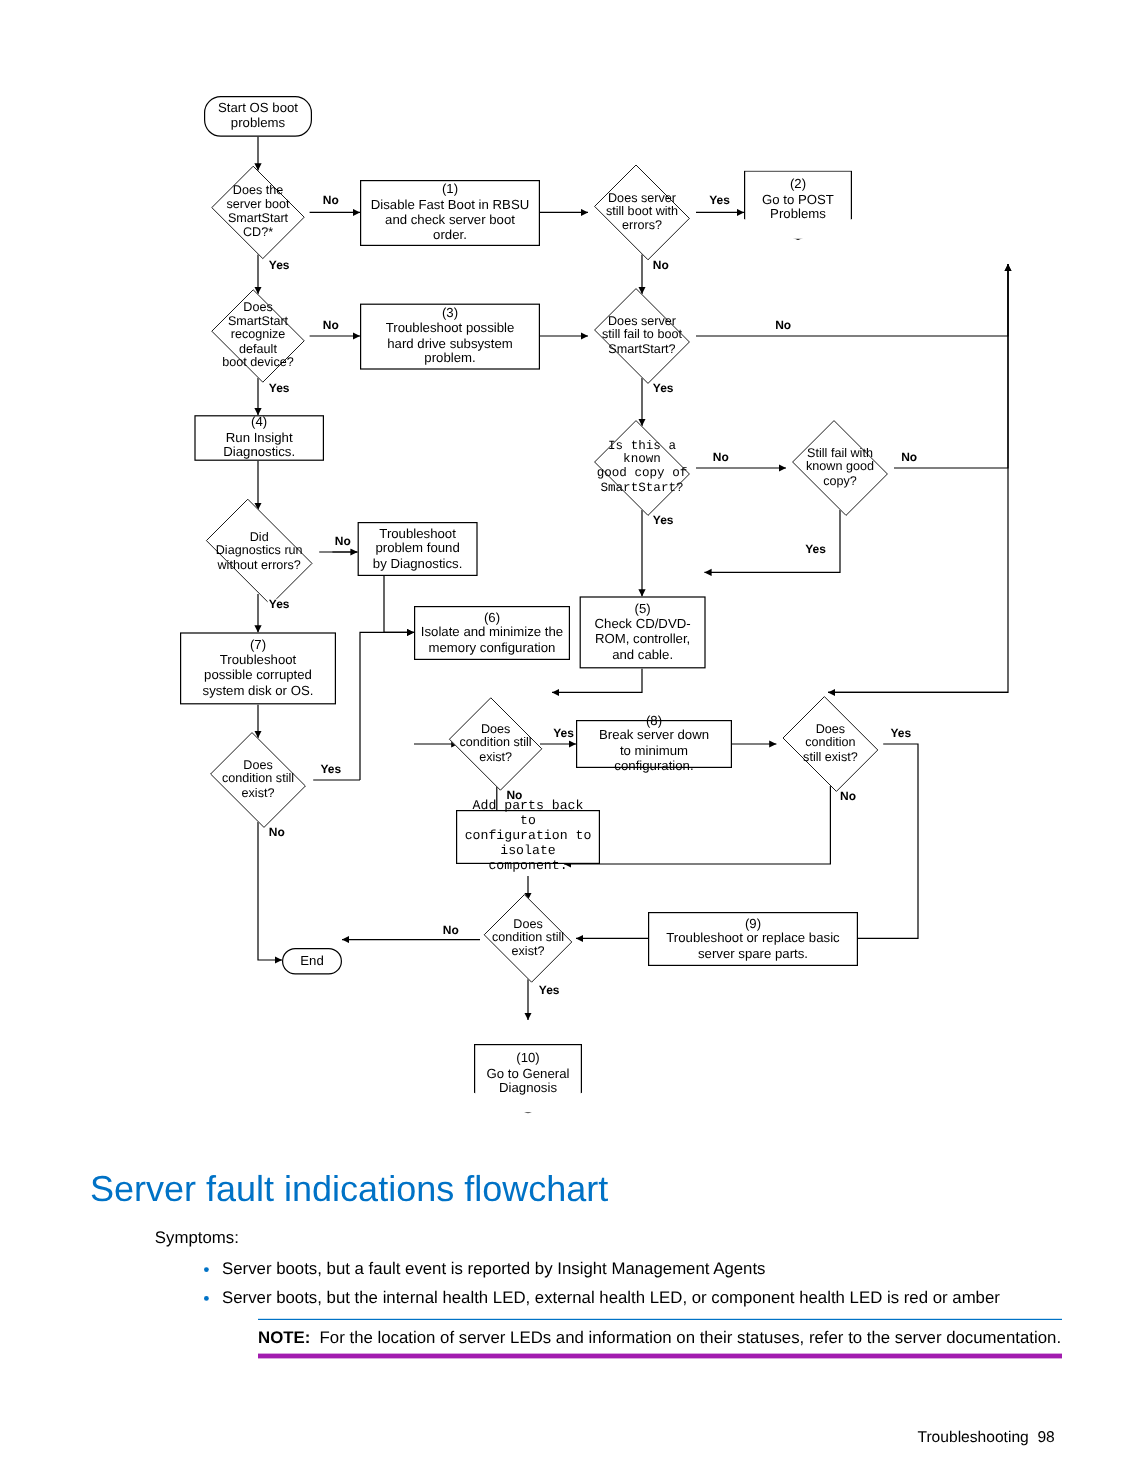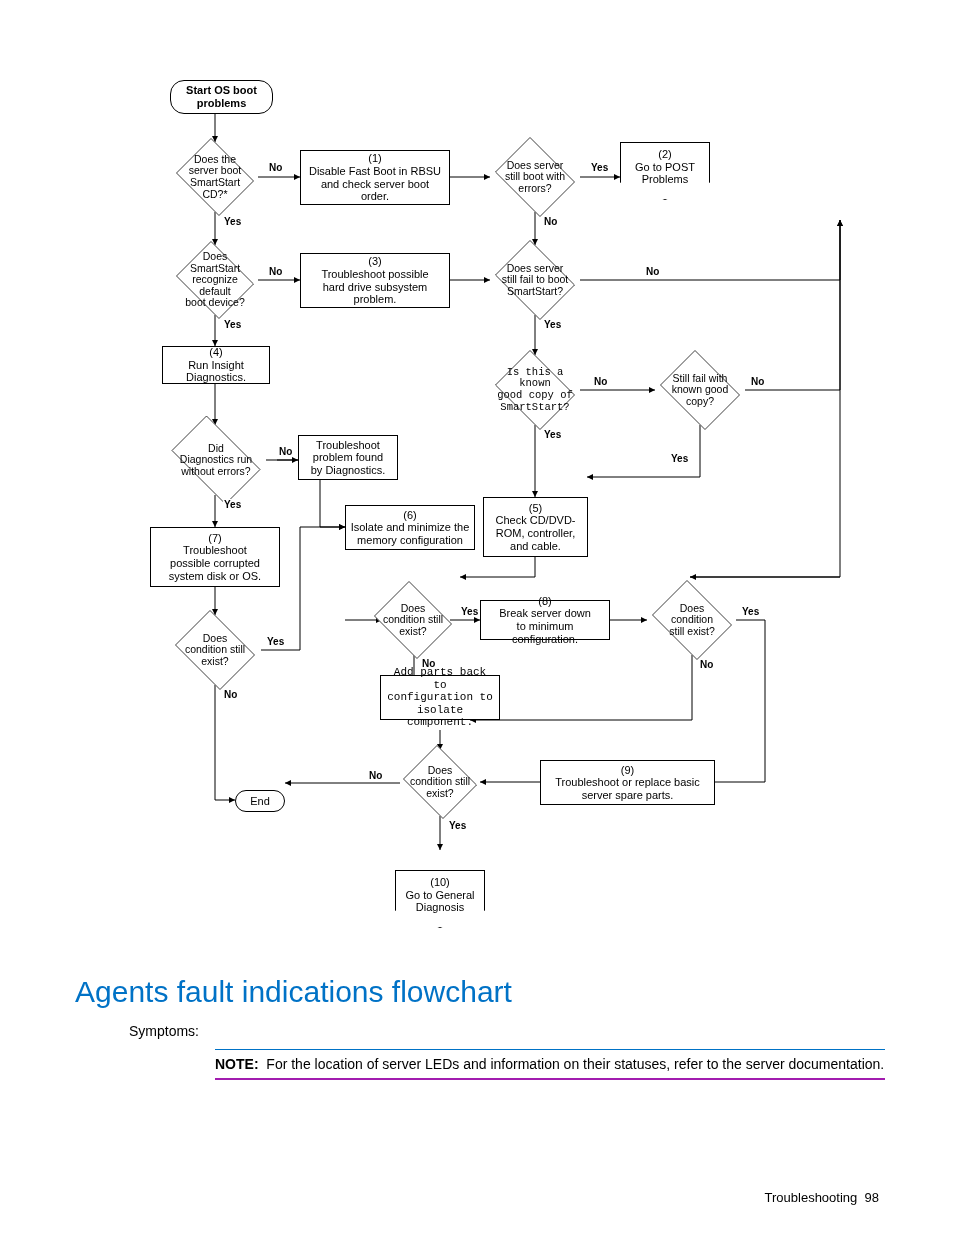--- a/index.html
+++ b/index.html
@@ -94,21 +94,21 @@
     font-size: 14px;
   }
   ul.bullets li {
     margin-bottom: 8px;
   }
   ul.bullets li::marker {
     color: #0072c6;
   }
   .note-block {
     border-top: 1px solid #0072c6;
-    border-bottom: 2px solid #a21caf;
+    border-bottom: 4px solid #a21caf;
     margin-left: 140px;
     padding: 6px 0;
     font-size: 14px;
   }
   .note-block b { color: #000; }
   .footer {
     position: absolute;
     bottom: 30px;
     right: 75px;
     font-size: 13px;
@@ -157,21 +157,21 @@
     <polyline points="586,540 615,540 615,702 540,702" marker-end="url(#ah)"></polyline>
     <polyline points="542,575 542,640 320,640" marker-end="url(#ah)"></polyline>
     <polyline points="65,605 65,720 85,720" marker-end="url(#ah)"></polyline>
     <polyline points="290,650 290,670" marker-end="url(#ah)"></polyline>
     <line x1="250" y1="703" x2="135" y2="703" marker-end="url(#ah)"></line>
     <line x1="290" y1="736" x2="290" y2="770" marker-end="url(#ah)"></line>
     <line x1="390" y1="702" x2="330" y2="702" marker-end="url(#ah)"></line>
   </g>
 </svg>
 
-<div class="node terminator" style="left:20px; top:0; width:103px; height:34px;font-weight:bold;">
+<div class="node terminator" style="left:20px; top:0; width:90px; height:34px;">
       <span>Start OS boot<br>problems</span>
     </div>
 
 <div class="node diamond" style="left:22px; top:62px; width:86px; height:70px;">
       <div class="dshape"></div>
       <div class="dtext">Does the<br>server boot<br>SmartStart<br>CD?*</div>
     </div>
 <div class="edge-label" style="left:118px; top:82px;">No</div>
 <div class="edge-label" style="left:73px; top:136px;">Yes</div>
 
@@ -293,22 +293,26 @@
       <span>(9)<br>Troubleshoot or replace basic<br>server spare parts.</span>
     </div>
 
 <div class="node offpage" style="left:245px; top:770px; width:90px; height:58px;margin-top:20px;">
       <span>(10)<br>Go to General<br>Diagnosis</span>
     </div>
 
 </div>
 
 <div class="content">
-  <h1 class="section">Agents fault indications flowchart</h1>
+  <h1 class="section">Server fault indications flowchart</h1>
   <div class="symptoms-label">Symptoms:</div>
+  <ul class="bullets">
+    <li>Server boots, but a fault event is reported by Insight Management Agents</li>
+    <li>Server boots, but the internal health LED, external health LED, or component health LED is red or amber</li>
+  </ul>
   <div class="note-block">
     <b>NOTE:</b>&nbsp;&nbsp;<span>For the location of server LEDs and information on their statuses, refer to the server documentation.</span>
   </div>
 </div>
 
 <div class="footer">
   <span>Troubleshooting</span>&nbsp;&nbsp;<span>98</span>
 </div>
 
 </body></html>

